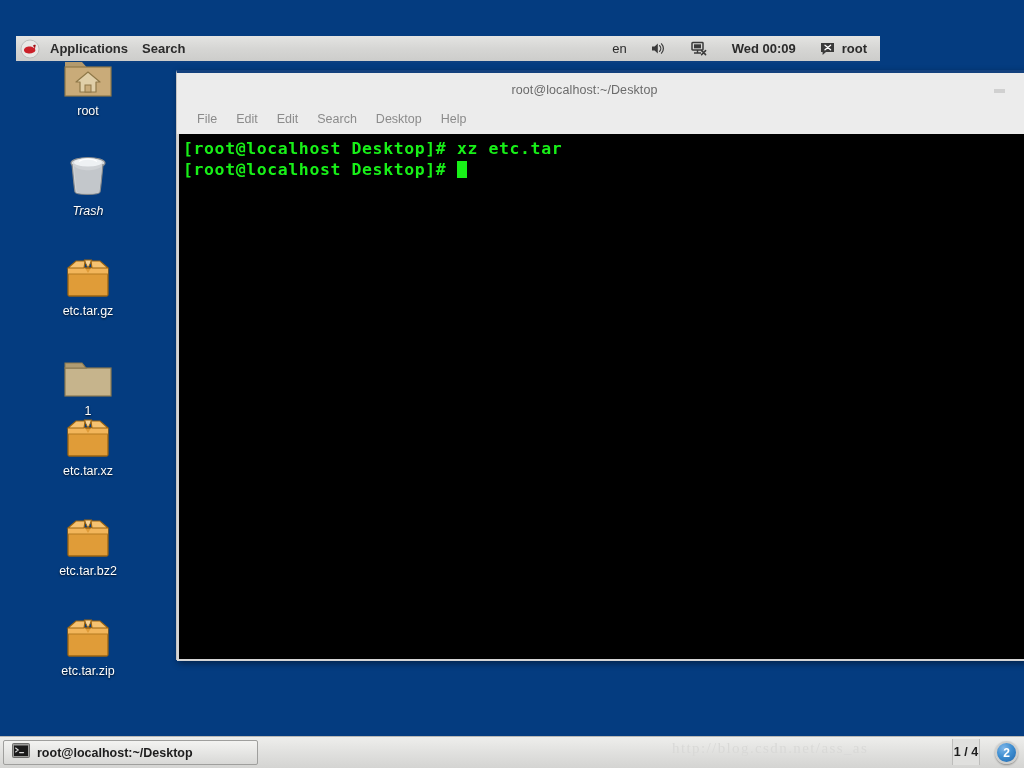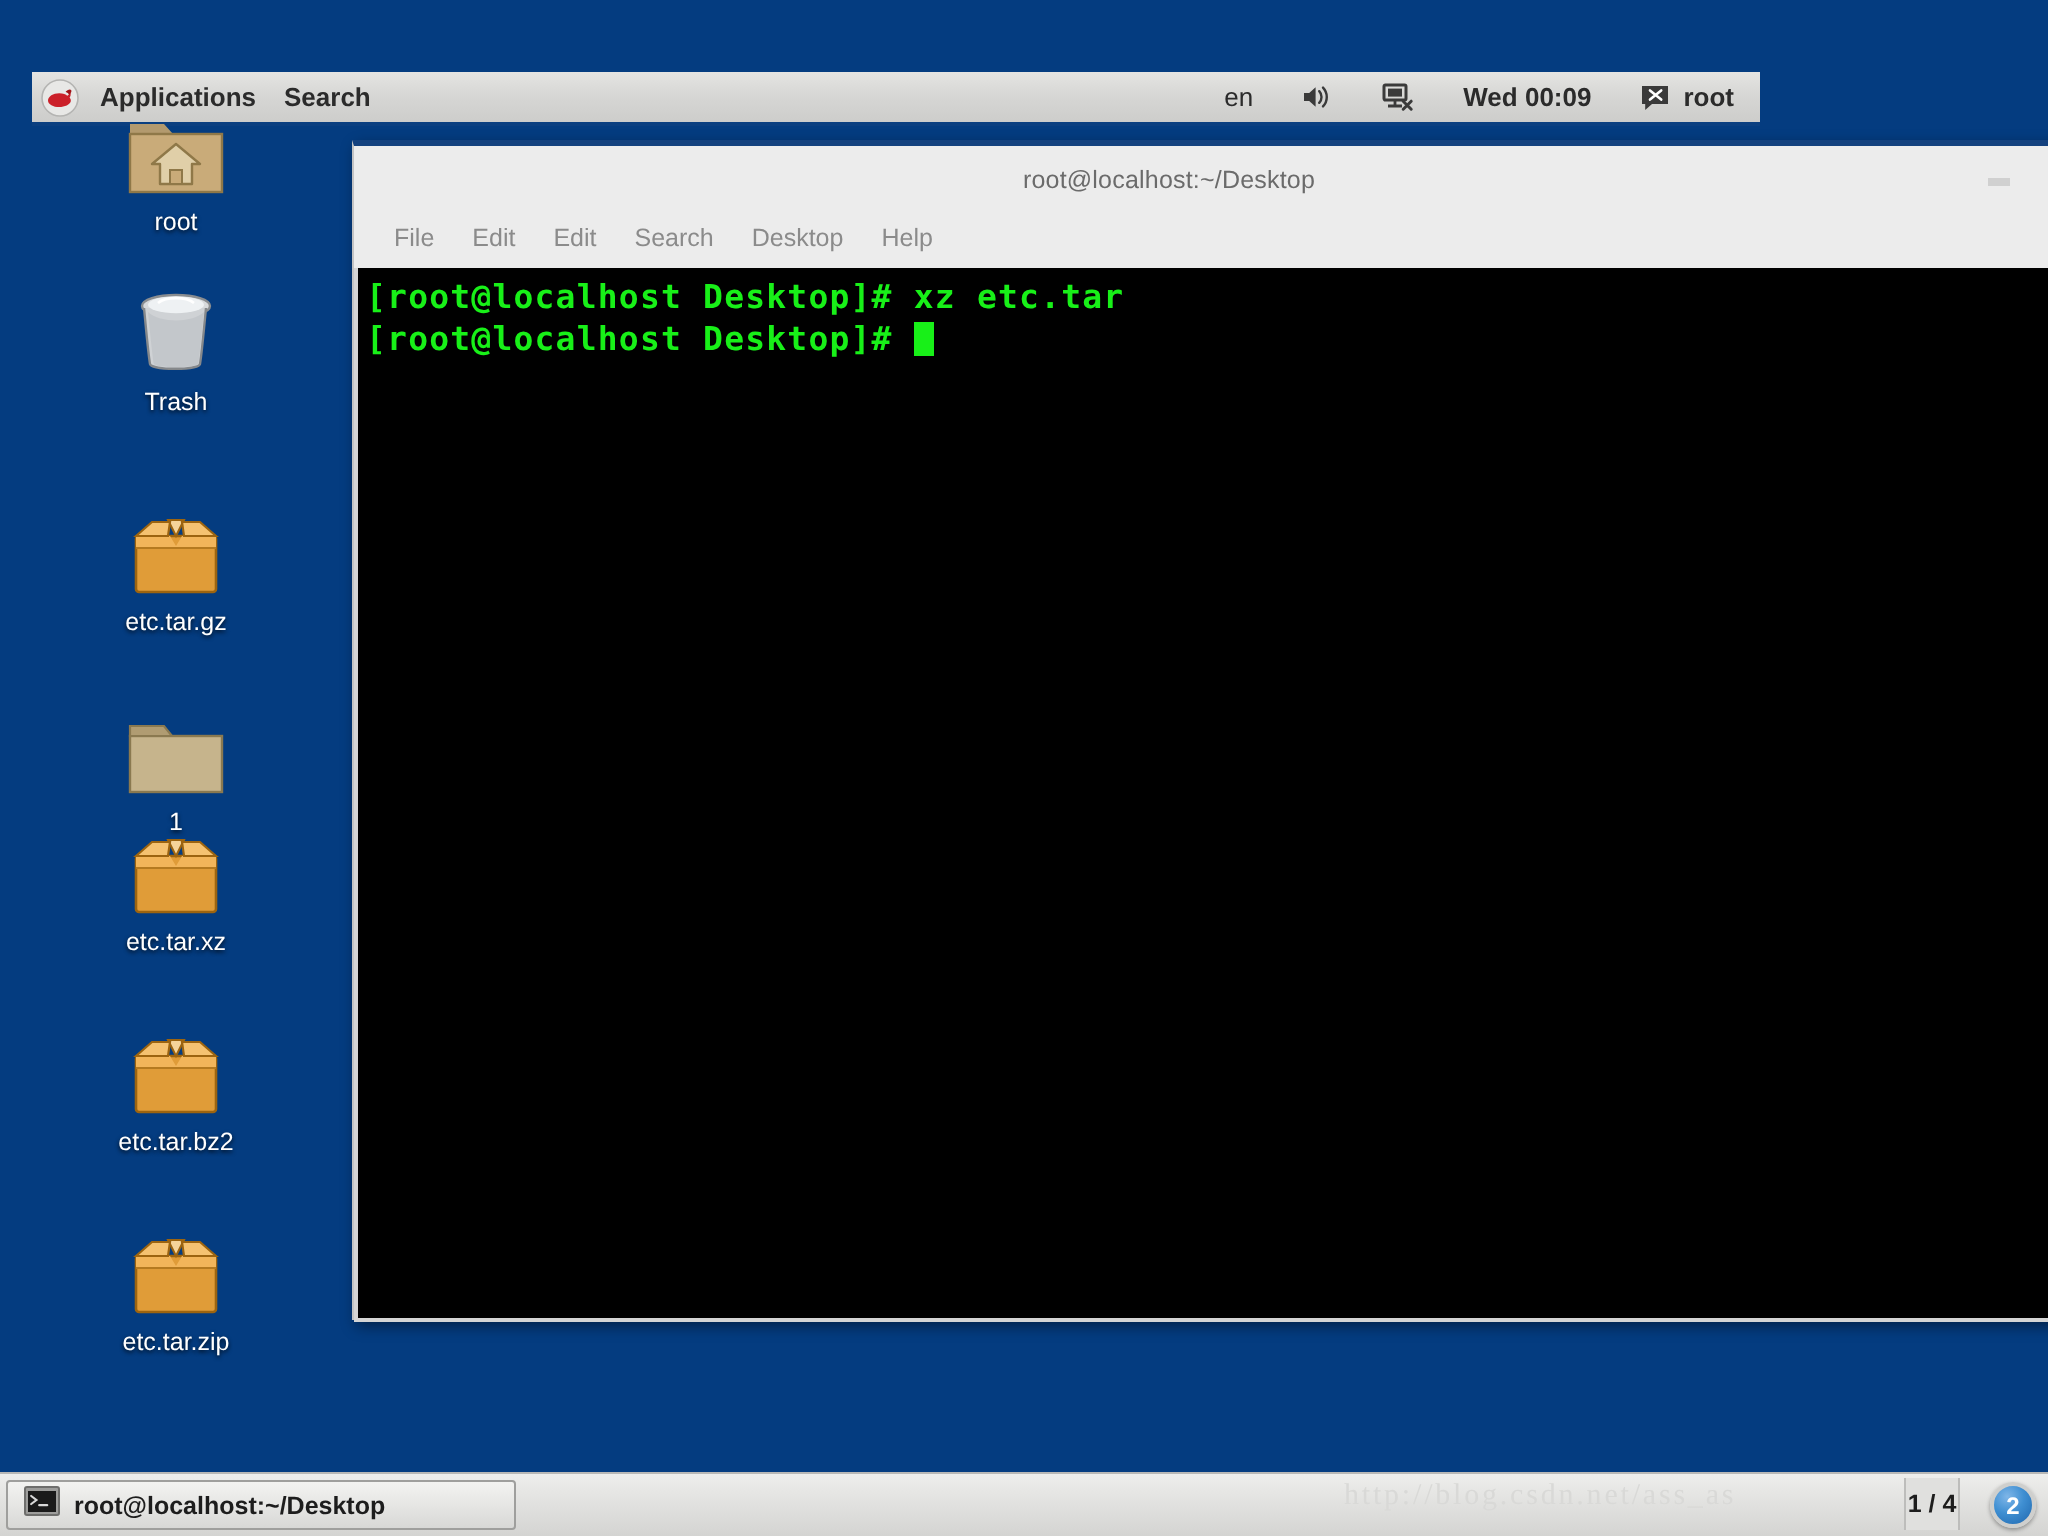--- a/index.html
+++ b/index.html
@@ -323,21 +323,21 @@
         <path d="M3 7h17l4.5 5H49v29H3z" fill="#b39a6e"></path>
         <path d="M3 12h46v29H3z" fill="#c9ab79"></path>
         <rect x="3" y="12" width="46" height="29" fill="none" stroke="#8f7848" stroke-width="1.2"></rect>
         <path d="M26 17l12 10h-4v10H18V27h-4z" fill="#e0cfa8" stroke="#8f7848" stroke-width="1.2" stroke-linejoin="round"></path>
         <rect x="23" y="30" width="6" height="7" fill="#c9ab79" stroke="#8f7848" stroke-width="1"></rect>
       </svg>
     </div>
     <span class="cap">root</span>
   </div>
 
-  <div class="desk-icon" style="left:38px; top:112px;">
+  <div class="desk-icon" style="left:38px; top:122px;font-style:italic;">
     <div class="glyph">
       <svg width="50" height="48" viewBox="0 0 50 48">
         <ellipse cx="25" cy="10" rx="17" ry="5.5" fill="#d8dadc" stroke="#8a8d90" stroke-width="1.2"></ellipse>
         <path d="M9 11c1 10 2 22 3 28 .6 3.2 24.4 3.2 25 0 1-6 2-18 3-28" fill="#cfd2d5" stroke="#85888b" stroke-width="1.2"></path>
         <path d="M11 13c1 10 2 20 2.8 25.6.5 2.6 21.9 2.6 22.4 0C37 33 38 23 39 13c-2.8 3-9 4.2-14 4.2S13.8 16 11 13z" fill="#bfc3c7" opacity="0.75"></path>
         <ellipse cx="25" cy="9.4" rx="14" ry="4.2" fill="#eef1f3"></ellipse>
         <path d="M16 8.5c2-1.6 5-2.4 9-2.4s7 .8 9 2.4" stroke="#ffffff" stroke-width="1.4" fill="none"></path>
       </svg>
     </div>
     <span class="cap">Trash</span>

